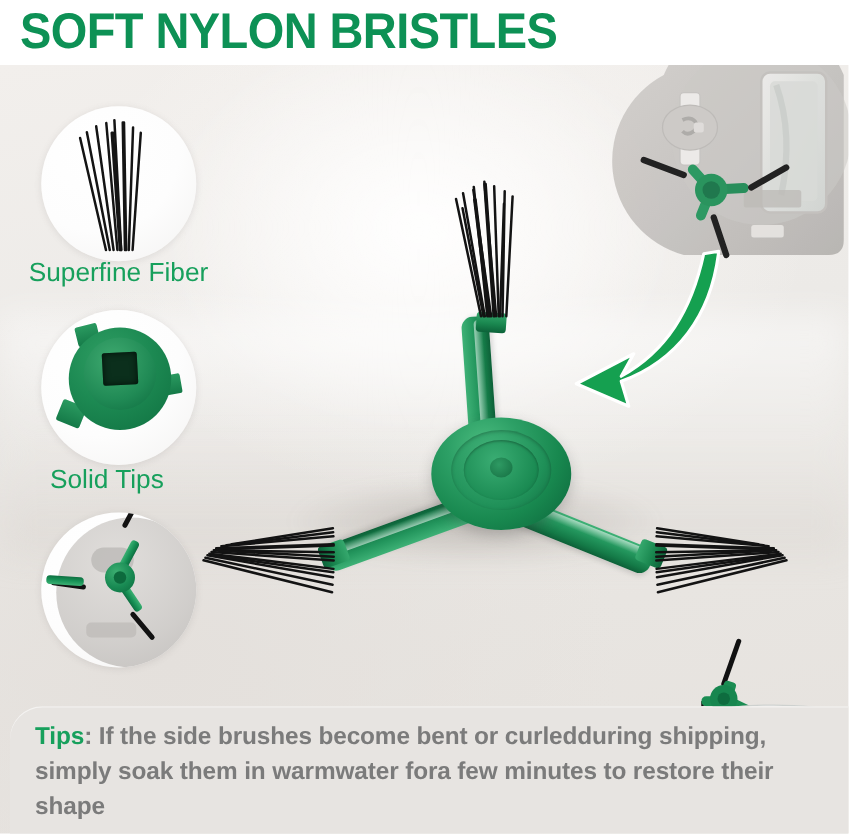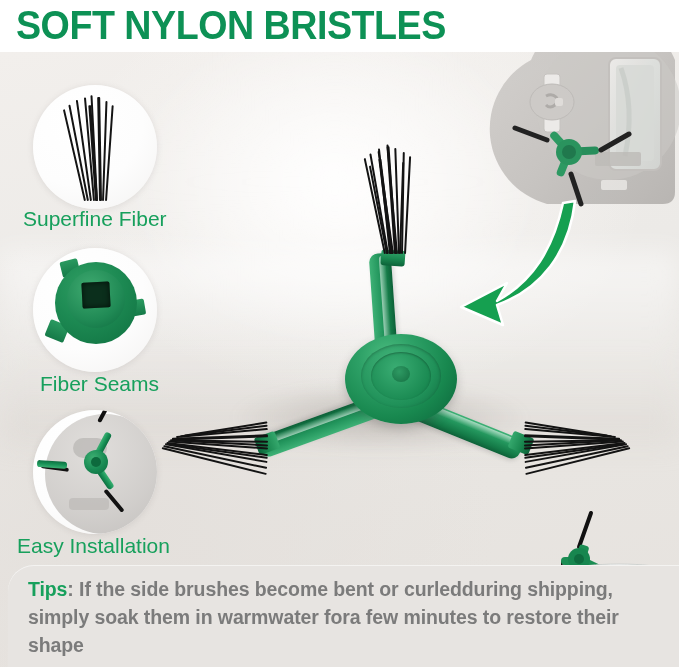--- a/index.html
+++ b/index.html
@@ -396,36 +396,35 @@
     <div class="lbl" style="left:23px;top:155px;font-size:21px;">Superfine Fiber</div>
 
     <div class="inset inset-white" style="left:33px;top:196px;width:124px;height:124px;">
       <div class="hub-tab" style="left:28px;top:12px;width:18px;height:16px;transform:rotate(-14deg);"></div>
       <div class="hub-tab" style="left:92px;top:52px;width:20px;height:16px;transform:rotate(-10deg);"></div>
       <div class="hub-tab" style="left:14px;top:74px;width:20px;height:18px;transform:rotate(22deg);"></div>
       <div class="hub-ring-outer" style="left:22px;top:14px;width:82px;height:82px;"></div>
       <div class="hub-ring-inner" style="left:34px;top:22px;width:58px;height:58px;"></div>
       <div class="hub-square" style="left:49px;top:34px;width:28px;height:26px;transform:rotate(-3deg);border-radius:2px;"></div>
     </div>
-    <div class="lbl" style="left:40px;top:320px;font-size:21px;">Fiber Seams</div>
+    <div class="lbl" style="left:40px;top:320px;font-size:21px;">Solid Tips</div>
 
     <div class="inset inset-white" style="left:33px;top:358px;width:124px;height:124px;">
       <div class="robot-body" style="left:12px;top:4px;width:120px;height:120px;opacity:0.85;"></div>
       <div style="position:absolute;left:40px;top:28px;width:34px;height:20px;border-radius:10px;background:#bcb9b6;opacity:0.8;"></div>
       <div style="position:absolute;left:36px;top:88px;width:40px;height:12px;border-radius:4px;background:#bcb9b6;opacity:0.7;"></div>
       <div class="mini-bristle" style="left:66px;top:10px;width:26px;transform:rotate(-62deg);"></div>
       <div class="mini-bristle" style="left:8px;top:54px;width:28px;transform:rotate(8deg);"></div>
       <div class="mini-bristle" style="left:72px;top:78px;width:28px;transform:rotate(50deg);"></div>
       <div class="mini-arm-g" style="left:62px;top:46px;width:30px;transform:rotate(-62deg);"></div>
       <div class="mini-arm-g" style="left:34px;top:52px;width:30px;transform:rotate(184deg);"></div>
       <div class="mini-arm-g" style="left:62px;top:50px;width:30px;transform:rotate(56deg);"></div>
       <div class="mini-hub" style="left:51px;top:40px;width:24px;height:24px;"></div>
       <div style="position:absolute;left:58px;top:47px;width:10px;height:10px;border-radius:50%;background:#0d6a3d;"></div>
     </div>
-    <div class="lbl" style="left:17px;top:482px;font-size:21px;">Easy Installation</div>
 
     <div id="glass-wrap">
       <svg width="112" height="160" viewBox="0 0 112 160">
         <defs>
           <linearGradient id="gl" x1="0" y1="0" x2="1" y2="0">
             <stop offset="0%" stop-color="#ffffff" stop-opacity="0.95"></stop>
             <stop offset="18%" stop-color="#e9eceb" stop-opacity="0.9"></stop>
             <stop offset="55%" stop-color="#f6f8f7" stop-opacity="0.85"></stop>
             <stop offset="100%" stop-color="#e2e5e4" stop-opacity="0.9"></stop>
           </linearGradient>

